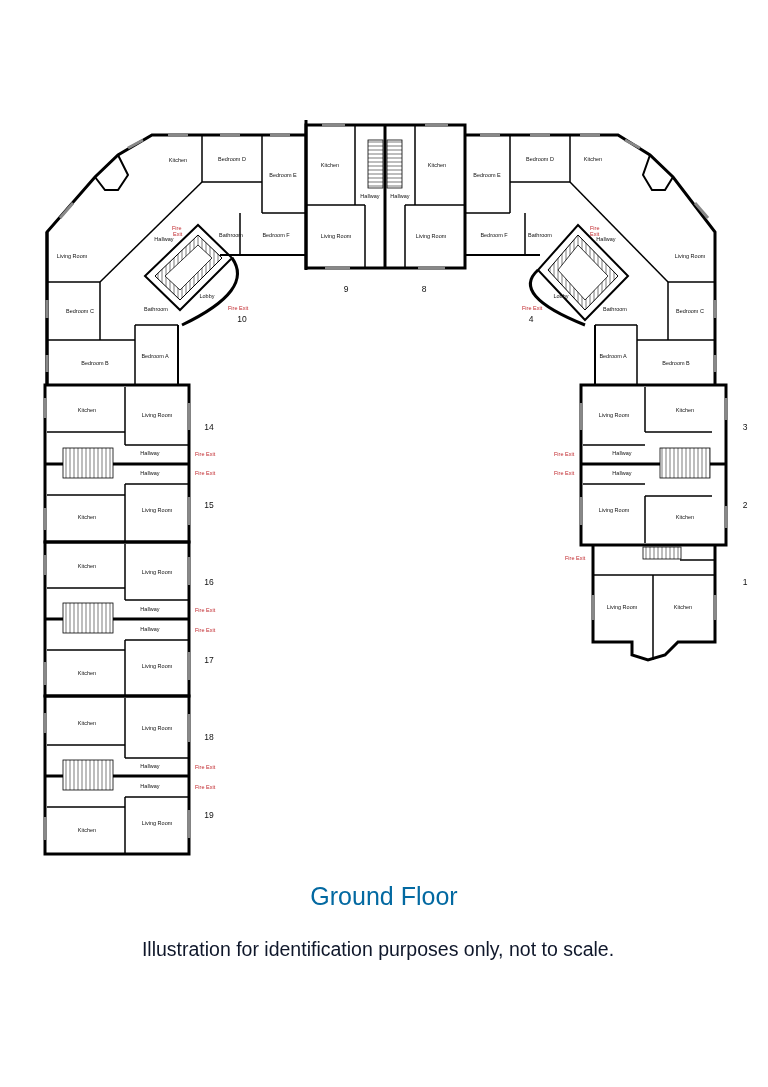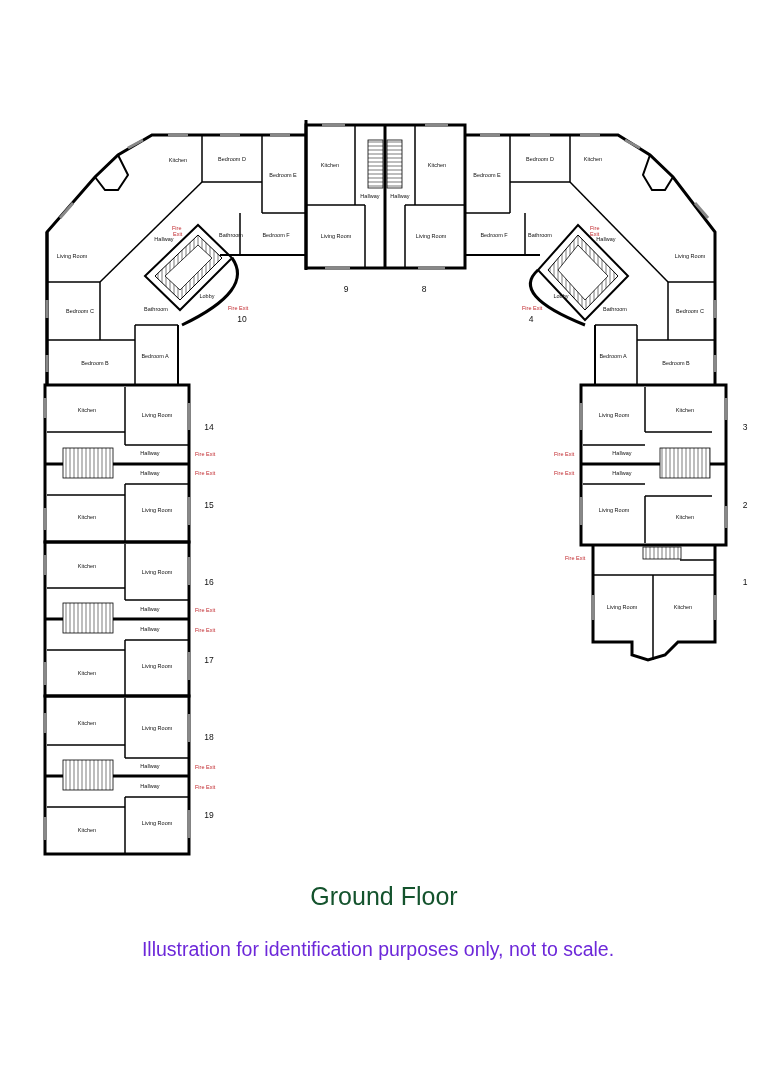--- a/index.html
+++ b/index.html
@@ -1,22 +1,22 @@
 <!DOCTYPE html>
 <html><head>
 <meta charset="utf-8">
 <style>
   html, body { margin:0; padding:0; background:#ffffff; }
   body { width:768px; height:1087px; position:relative; overflow:hidden; font-family:"Liberation Sans", sans-serif; }
   #plan { position:absolute; left:0; top:0; width:768px; height:870px; }
   .room-label { font-family:"Liberation Sans", sans-serif; font-size:5.5px; fill:#111; text-anchor:middle; }
   .unit-num { font-family:"Liberation Sans", sans-serif; font-size:8.5px; fill:#111; text-anchor:middle; }
   .fire { font-family:"Liberation Sans", sans-serif; font-size:5.5px; fill:#c0282d; }
-  .title { position:absolute; left:0; width:768px; top:882px; text-align:center; font-size:25px; color:#14532d; }
-  .subtitle { position:absolute; left:0; width:756px; top:938px; text-align:center; font-size:19.5px; color:#6d28d9; }
+  .title { position:absolute; left:0; width:768px; top:882px; text-align:center; font-size:25px; color:#0369a1; }
+  .subtitle { position:absolute; left:0; width:756px; top:938px; text-align:center; font-size:19.5px; color:#0f172a; }
 </style>
 </head>
 <body>
 
 <svg id="plan" viewBox="0 0 768 870" xmlns="http://www.w3.org/2000/svg">
   <defs>
     <pattern id="stairs" width="4" height="4" patternUnits="userSpaceOnUse">
       <rect width="4" height="4" fill="#fff"></rect>
       <line x1="2" y1="0" x2="2" y2="4" stroke="#222" stroke-width="0.6"></line>
     </pattern>

